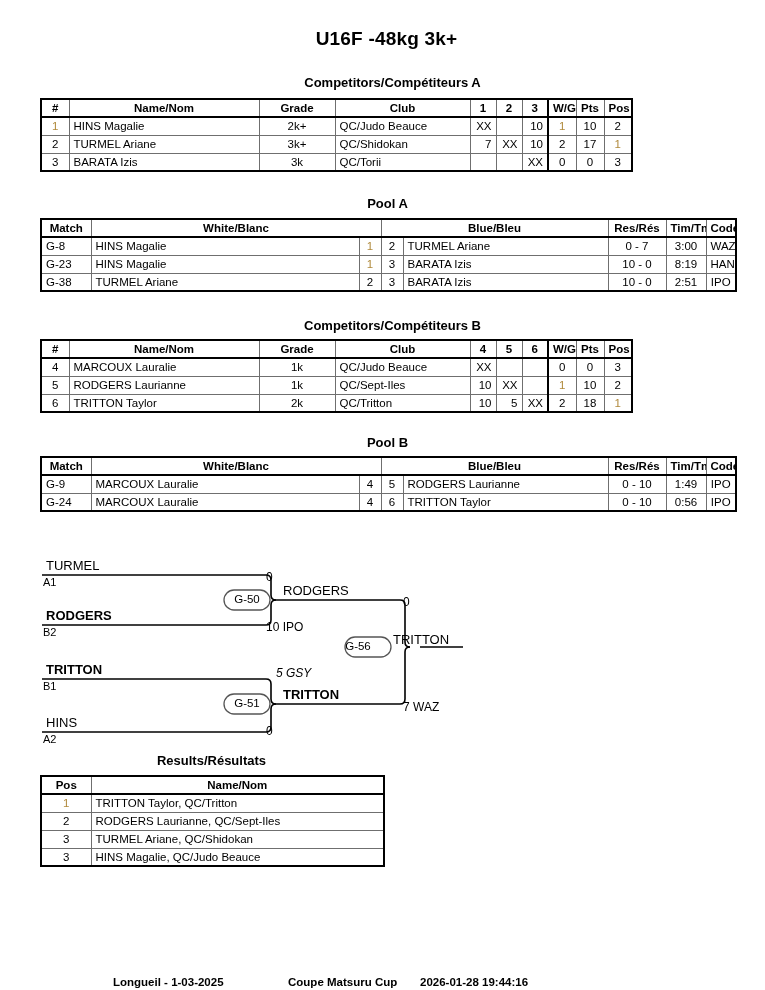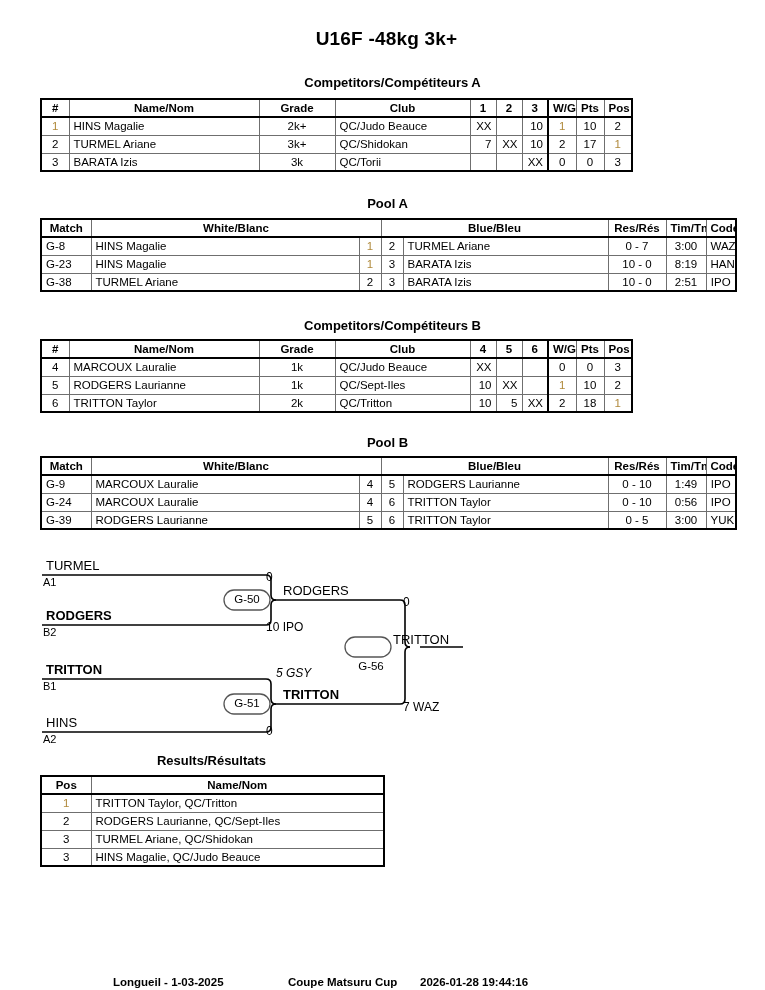--- a/index.html
+++ b/index.html
@@ -350,30 +350,20 @@
     <tr>
       <td class="l">G-24</td>
       <td class="l">MARCOUX Lauralie</td>
       <td class="c">4</td>
       <td class="c">6</td>
       <td class="l b">TRITTON Taylor</td>
       <td class="c">0 - 10</td>
       <td class="c">0:56</td>
       <td class="c">IPO</td>
     </tr>
-    <tr>
-      <td class="l">G-39</td>
-      <td class="l">RODGERS Laurianne</td>
-      <td class="c">5</td>
-      <td class="c">6</td>
-      <td class="l b">TRITTON Taylor</td>
-      <td class="c">0 - 5</td>
-      <td class="c">3:00</td>
-      <td class="c">YUK</td>
-    </tr>
   </tbody>
 </table>
 
 <div class="bracket">
 
   <svg width="765" height="210">
 
     <line x1="42" y1="27" x2="262" y2="27" stroke="#000" stroke-width="1.6"></line>
     <line x1="42" y1="77" x2="262" y2="77" stroke="#000" stroke-width="1.6"></line>
     <line x1="42" y1="131" x2="262" y2="131" stroke="#000" stroke-width="1.6"></line>
@@ -414,21 +404,21 @@
   <div class="bk-node" style="left:224px; top:45px; width:46px;">G-50</div>
   <div class="bk-score" style="left:266px; top:22px;">0</div>
   <div class="bk-score" style="left:266px; top:72px;">10 IPO</div>
   <div class="bk-label" style="left:283px; top:35px;">RODGERS</div>
 
   <div class="bk-node" style="left:224px; top:149px; width:46px;">G-51</div>
   <div class="bk-score" style="left:276px; top:118px;font-style:italic;">5 GSY</div>
   <div class="bk-score" style="left:266px; top:176px;">0</div>
   <div class="bk-label b" style="left:283px; top:139px;">TRITTON</div>
 
-  <div class="bk-node" style="left:358px; top:92px; width:26px;margin-top:20px;">G-56</div>
+  <div class="bk-node" style="left:345px; top:92px; width:26px;">G-56</div>
   <div class="bk-score" style="left:403px; top:47px;">0</div>
   <div class="bk-score" style="left:403px; top:152px;">7 WAZ</div>
   <div class="bk-label" style="left:393px; top:84px;">TRITTON</div>
 </div>
 
 <div class="section-title" style="left:40px; top:753px; width:343px;">Results/Résultats</div>
 
 <table class="grid" id="tbl-results" style="left:40px; top:775px; width:343px;">
   <colgroup>
       <col style="width:50px">

